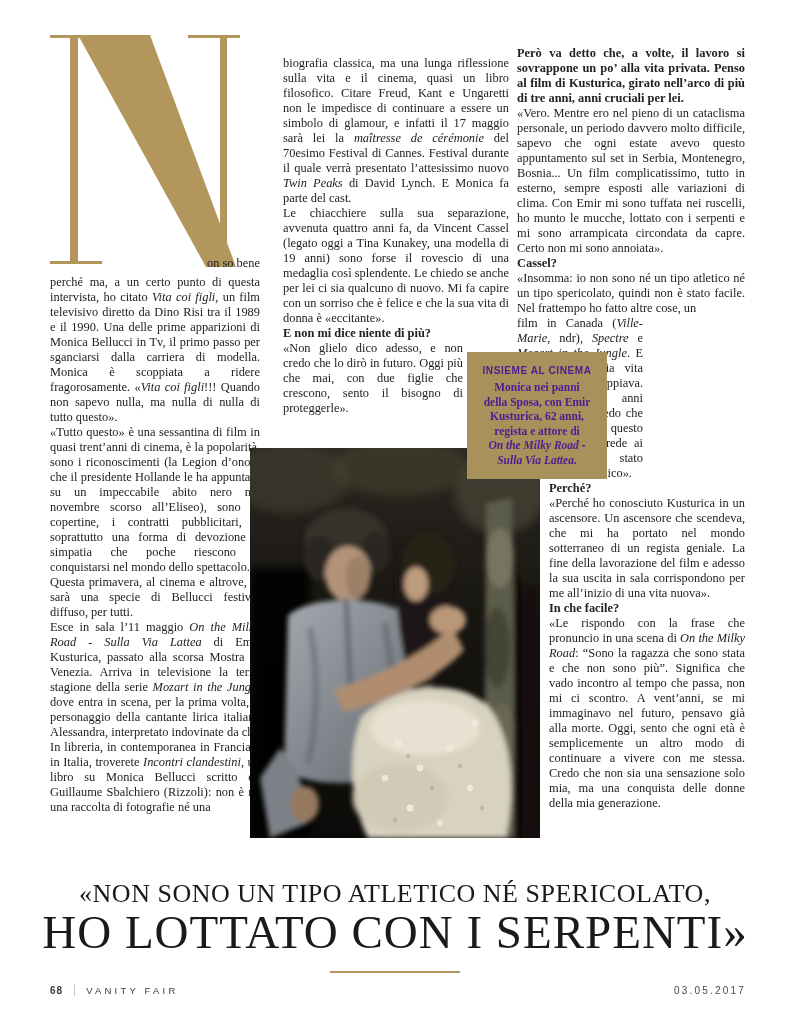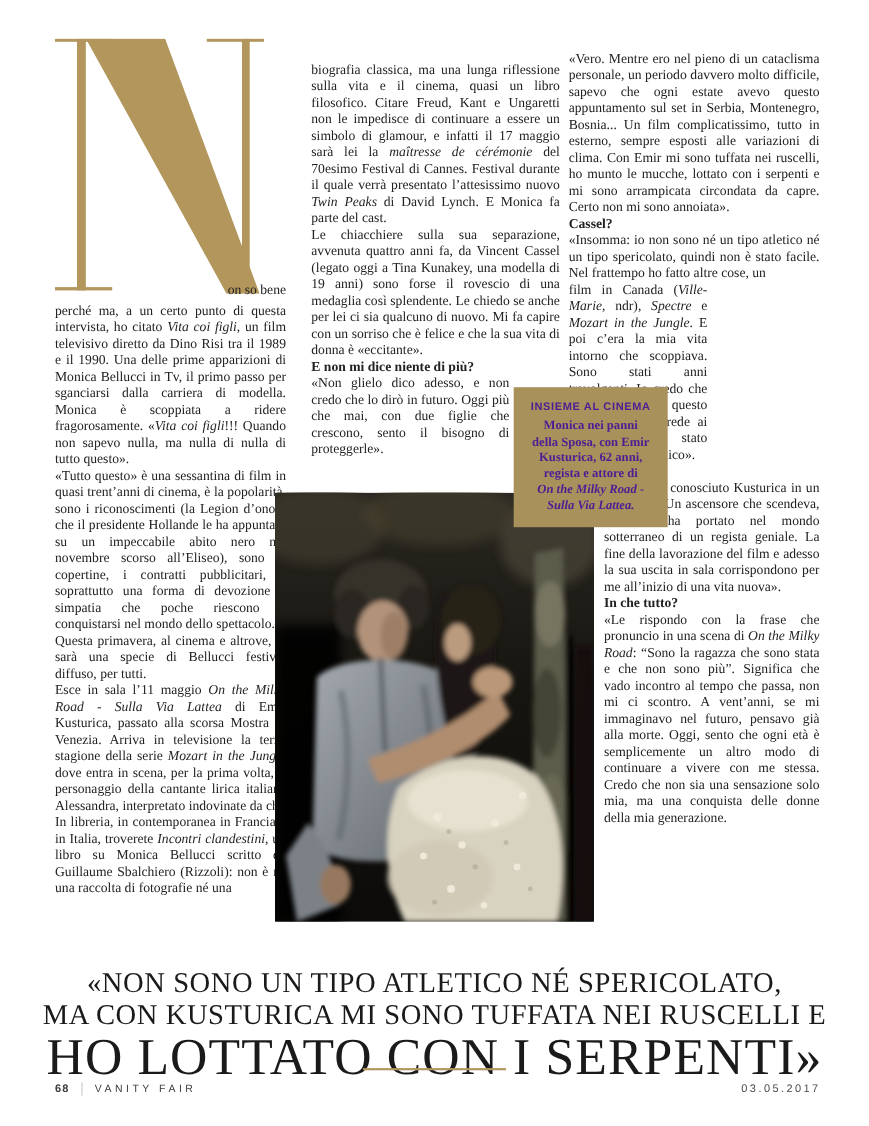--- a/index.html
+++ b/index.html
@@ -90,28 +90,29 @@
   <div class="col" id="col2">
     <p>biografia classica, ma una lunga riflessione sulla vita e il cinema, quasi un libro filosofico. Citare Freud, Kant e Ungaretti non le impedisce di continuare a essere un simbolo di glamour, e infatti il 17 maggio sarà lei la <i>maîtresse de cérémonie</i> del 70esimo Festival di Cannes. Festival durante il quale verrà presentato l’attesissimo nuovo <i>Twin Peaks</i> di David Lynch. E Monica fa parte del cast.</p>
     <p>Le chiacchiere sulla sua separazione, avvenuta quattro anni fa, da Vincent Cassel (legato oggi a Tina Kunakey, una modella di 19 anni) sono forse il rovescio di una medaglia così splendente. Le chiedo se anche per lei ci sia qualcuno di nuovo. Mi fa capire con un sorriso che è felice e che la sua vita di donna è «eccitante».</p>
     <div class="col2-narrow">
       <p class="q qgap">E non mi dice niente di più?</p>
       <p>«Non glielo dico adesso, e non credo che lo dirò in futuro. Oggi più che mai, con due figlie che crescono, sento il bisogno di proteggerle».</p>
     </div>
   </div>
 
   <div class="col" id="col3">
+    <p class="q">Però va detto che, a volte, il lavoro si sovrappone un po’ alla vita privata. Penso al film di Kusturica, girato nell’arco di più di tre anni, anni cruciali per lei.</p>
     <p>«Vero. Mentre ero nel pieno di un cataclisma personale, un periodo davvero molto difficile, sapevo che ogni estate avevo questo appuntamento sul set in Serbia, Montenegro, Bosnia... Un film complicatissimo, tutto in esterno, sempre esposti alle variazioni di clima. Con Emir mi sono tuffata nei ruscelli, ho munto le mucche, lottato con i serpenti e mi sono arrampicata circondata da capre. Certo non mi sono annoiata».</p>
     <p class="q">Cassel?</p>
     <p>«Insomma: io non sono né un tipo atletico né un tipo spericolato, quindi non è stato facile. Nel frattempo ho fatto altre cose, un</p>
     <p class="cutout-box">film in Canada (<i>Ville-Marie</i>, ndr), <i>Spectre</i> e <i>Mozart in the Jungle</i>. E poi c’era la mia vita intorno che scoppiava. Sono stati anni travolgenti. Io credo che l’incontro con questo progetto, se si crede ai segni, sia stato fortemente simbolico».</p>
     <div class="narrow">
       <p class="q">Perché?</p>
       <p>«Perché ho conosciuto Kusturica in un ascensore. Un ascensore che scendeva, che mi ha portato nel mondo sotterraneo di un regista geniale. La fine della lavorazione del film e adesso la sua uscita in sala corrispondono per me all’inizio di una vita nuova».</p>
-      <p class="q">In che tutto?</p>
+      <p class="q">In che facile?</p>
       <p>«Le rispondo con la frase che pronuncio in una scena di <i>On the Milky Road</i>: “Sono la ragazza che sono stata e che non sono più”. Significa che vado incontro al tempo che passa, non mi ci scontro. A vent’anni, se mi immaginavo nel futuro, pensavo già alla morte. Oggi, sento che ogni età è semplicemente un altro modo di continuare a vivere con me stessa. Credo che non sia una sensazione solo mia, ma una conquista delle donne della mia generazione.</p>
     </div>
   </div>
 
   <div class="photo">
     <svg width="290" height="390" viewBox="0 0 290 390" role="img" aria-label="Black-and-white film still: Emir Kusturica in a grey shirt beside Monica Bellucci with long dark hair wearing an ivory lace wedding gown, dark rustic background with mossy post">
       <defs>
         <linearGradient id="pbg" x1="0" y1="0" x2="0" y2="1">
           <stop offset="0" stop-color="#2b2822"></stop>
           <stop offset="0.45" stop-color="#171510"></stop>
@@ -197,21 +198,20 @@
     <div class="cline">Monica nei panni</div>
     <div class="cline">della Sposa, con Emir</div>
     <div class="cline">Kusturica, 62 anni,</div>
     <div class="cline">regista e attore di</div>
     <div class="cline cit">On the Milky Road -</div>
     <div class="cline cit">Sulla Via Lattea.</div>
   </div>
 
   <div class="quote">
     <div class="l12">«NON SONO UN TIPO ATLETICO NÉ SPERICOLATO,</div>
-    <div class="l12">MA CON KUSTURICA MI SONO TUFFATA NEI RUSCELLI E</div>
     <div class="l3">HO LOTTATO CON I SERPENTI»</div>
   </div>
   <div class="quote-rule"></div>
 
   <div class="footer">
     <div class="footer-left">
       <span class="pageno">68</span>
       <span class="fdiv"></span>
       <span class="mag">VANITY FAIR</span>
     </div>

